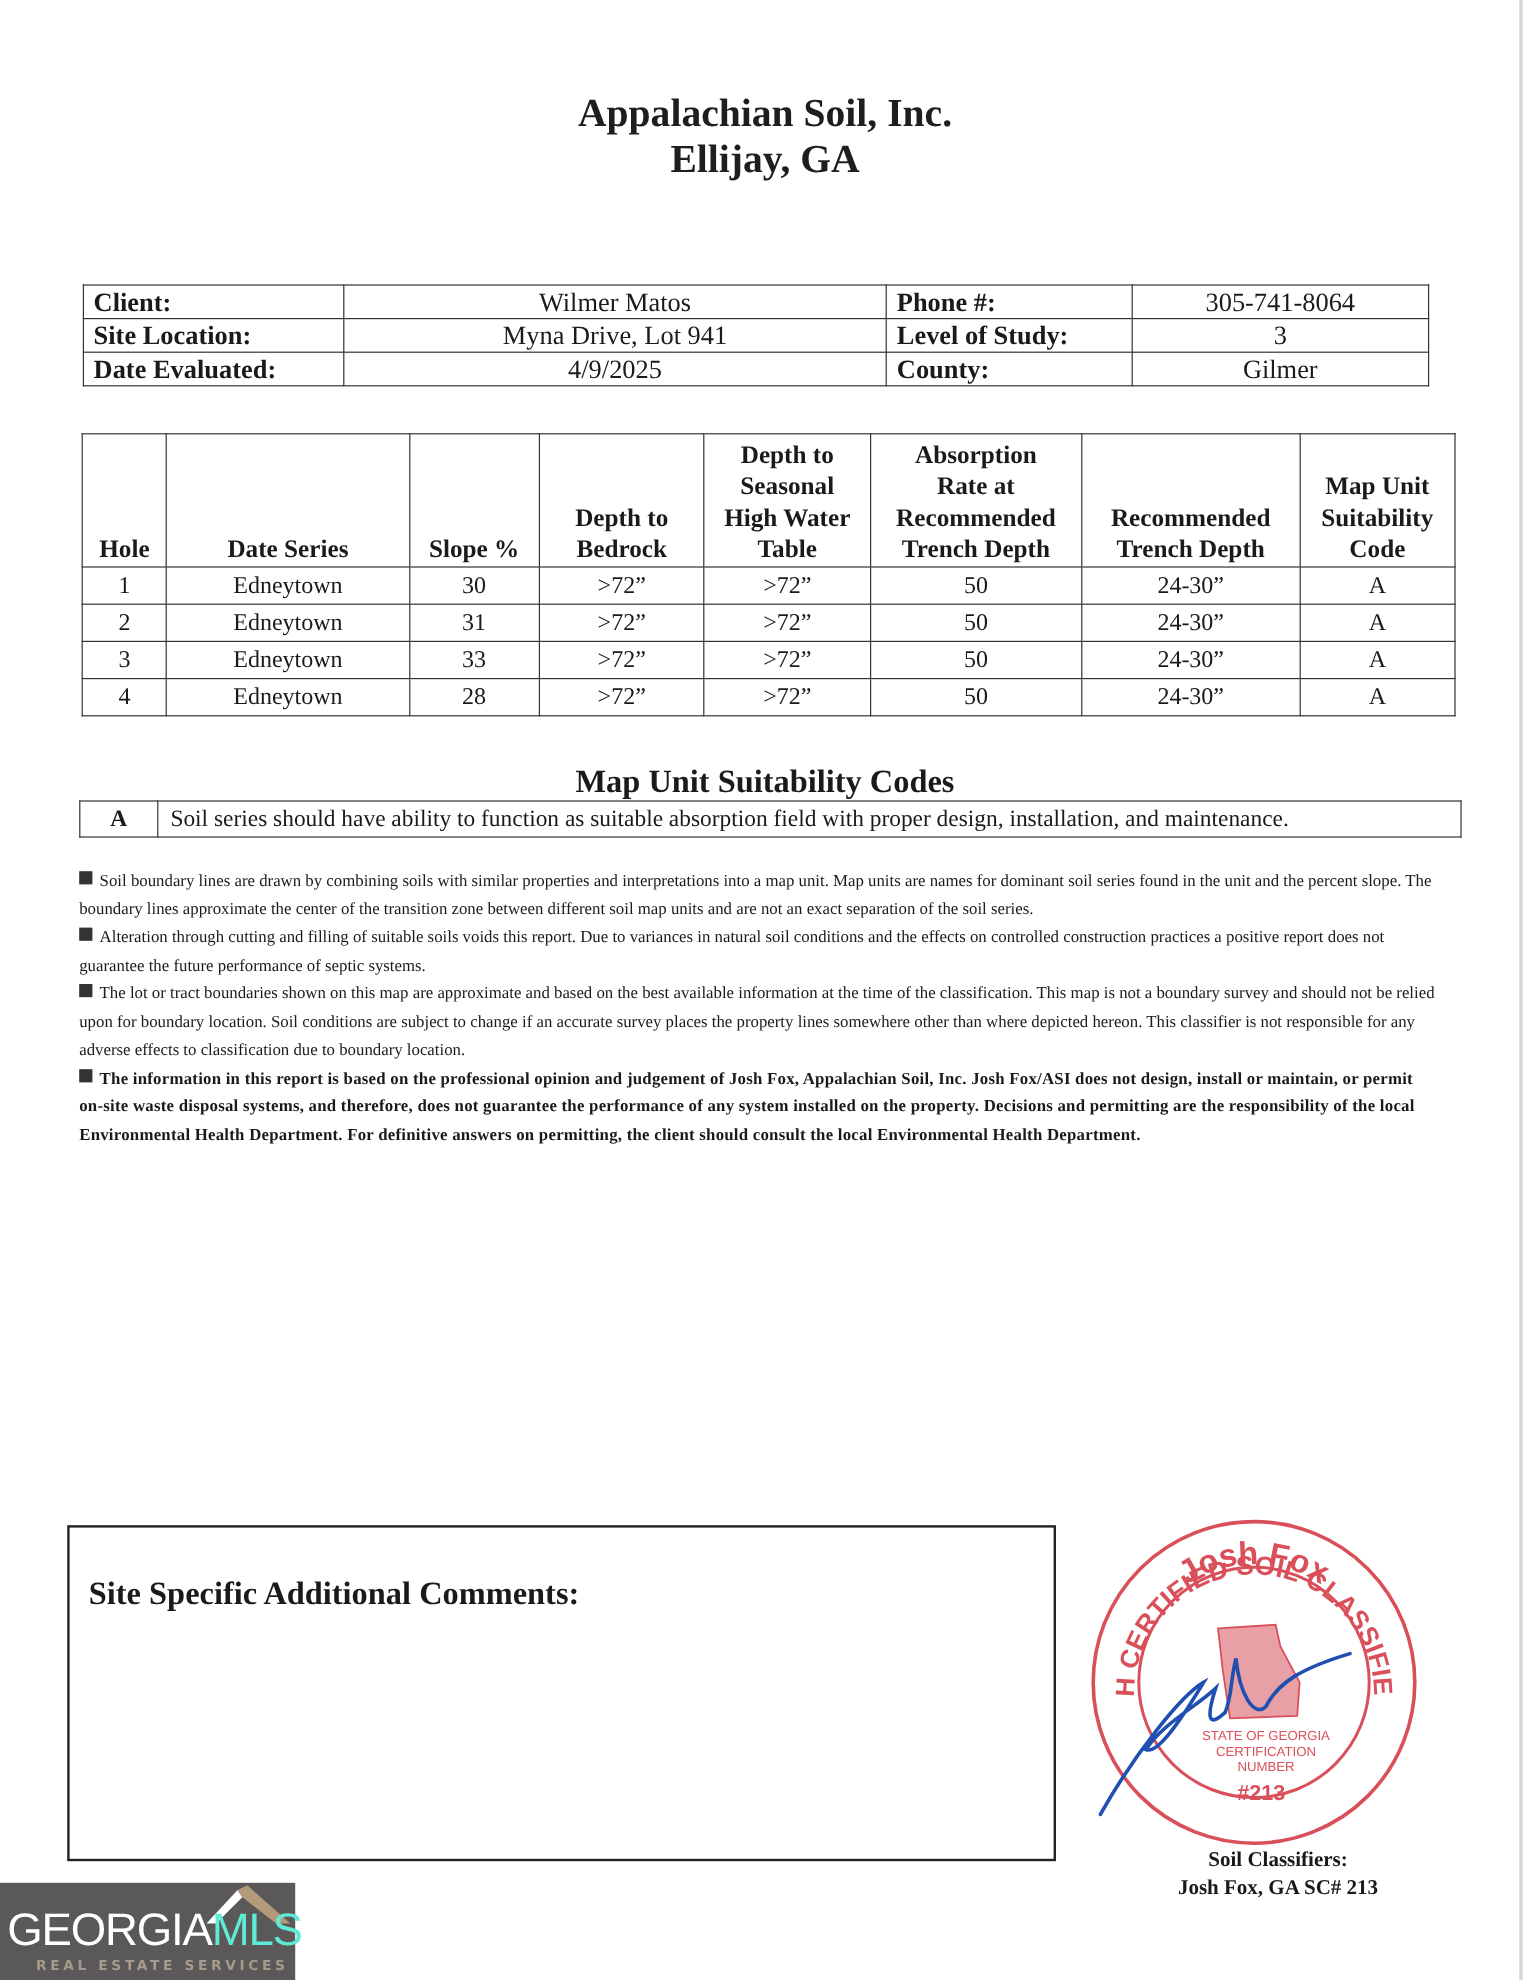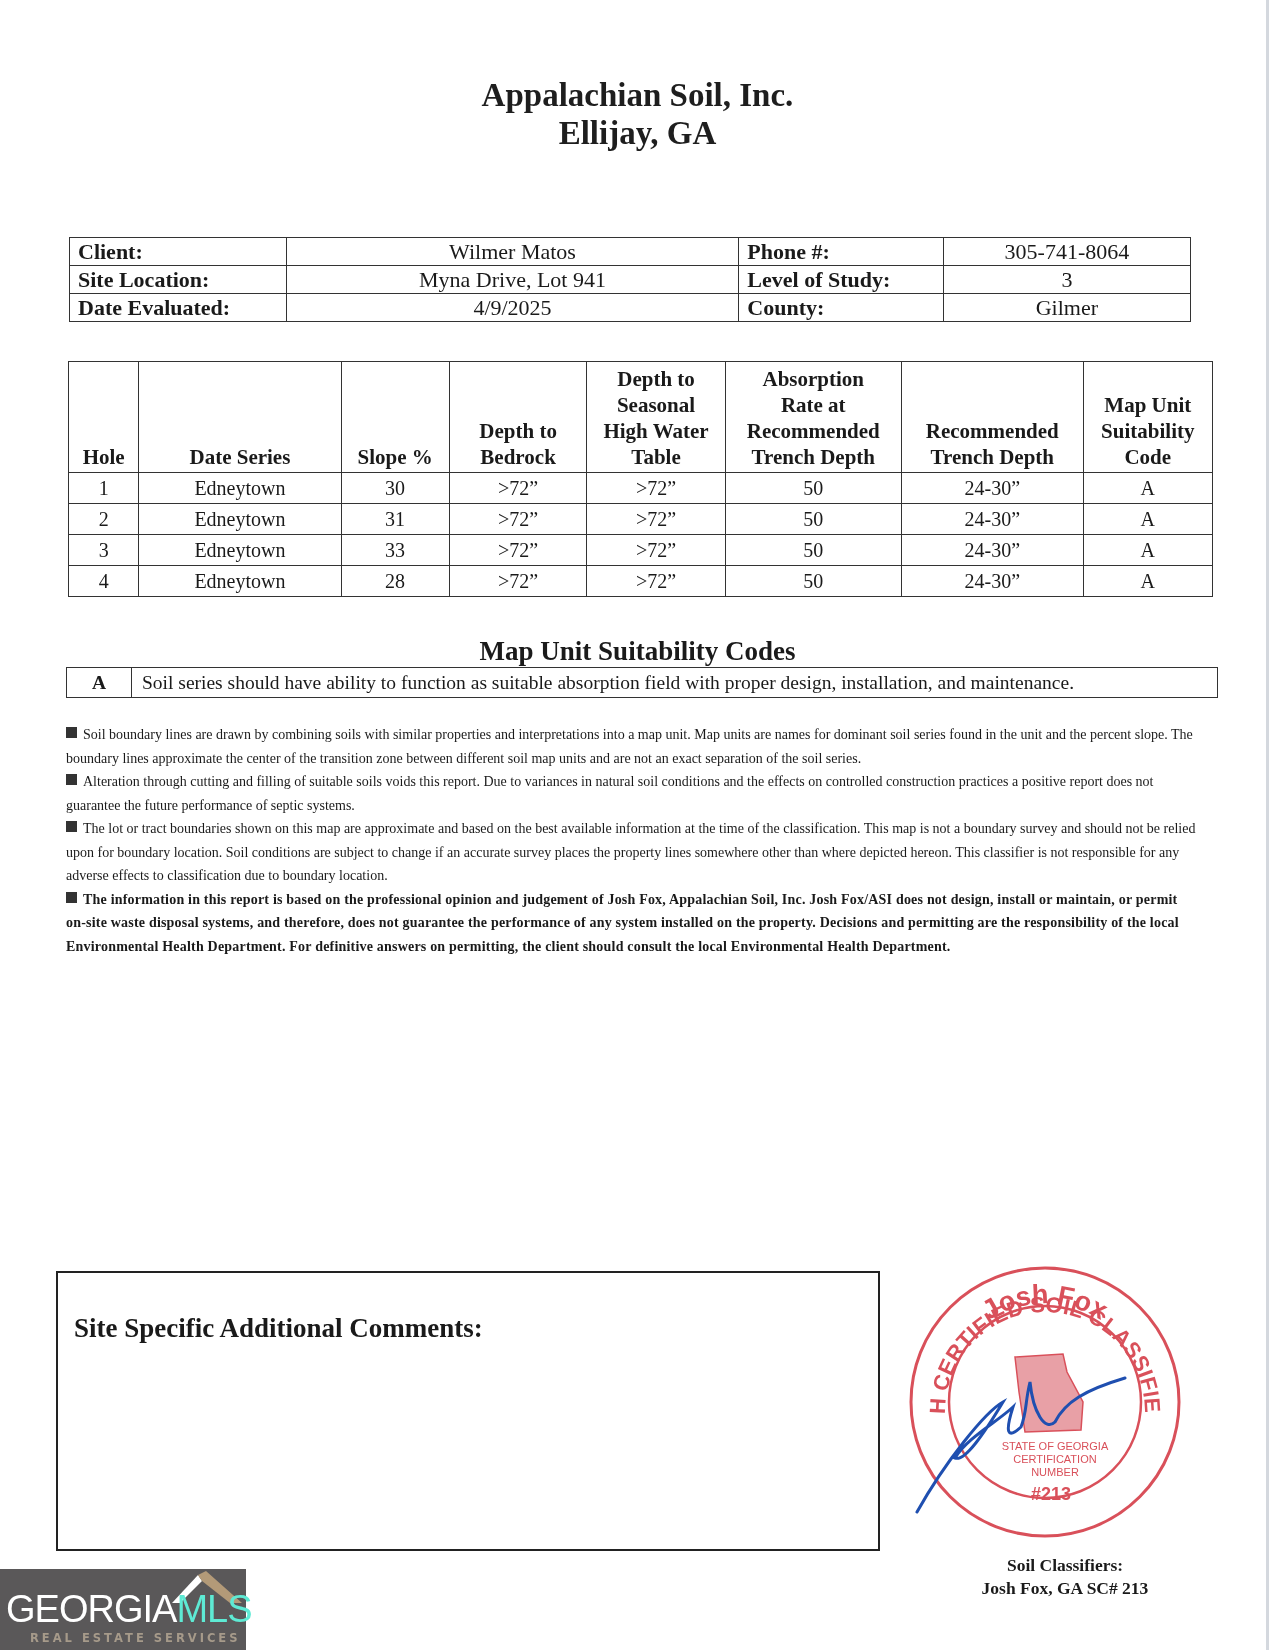--- a/index.html
+++ b/index.html
@@ -35,21 +35,21 @@
   .notes p { margin:0; }
   .notes .bold { font-weight:bold; letter-spacing:0.2px; }
   .bullet { display:inline-block; width:11px; height:11px; background:#333; margin-right:6px; vertical-align:1px; }
 
   .comments-box { position:absolute; left:56px; top:1271px; width:820px; height:276px; border:2px solid #222; }
   .comments-label { position:absolute; left:16px; top:8px; font-size:27px; font-weight:bold;margin-top:32px; }
 
   .stamp { position:absolute; left:905px; top:1262px; width:280px; height:280px; }
 
   .classifier { position:absolute; left:940px; top:1538px; width:250px; text-align:center;
-                font-weight:bold; font-size:17.5px; line-height:23px;margin-top:16px; }
+                font-weight:bold; font-size:17.5px; line-height:23px; }
 
   .mls { position:absolute; left:0; top:1569px; width:246px; height:81px; background:#5a5859; }
   .mls-text { position:absolute; left:6px; top:20px; font-family:"Liberation Sans","DejaVu Sans",sans-serif;
               font-size:38px; letter-spacing:-1px; color:#ffffff; line-height:40px; }
   .mls-text .mlspart { color:#5eead4; }
   .mls-sub { position:absolute; left:30px; top:62px; font-family:"DejaVu Sans","Liberation Sans",sans-serif;
              font-size:11.5px; letter-spacing:3px; color:#a69a8a; font-weight:bold; }
   .mls-roof { position:absolute; left:172px; top:2px; width:70px; height:34px; }
 </style>
 </head>

